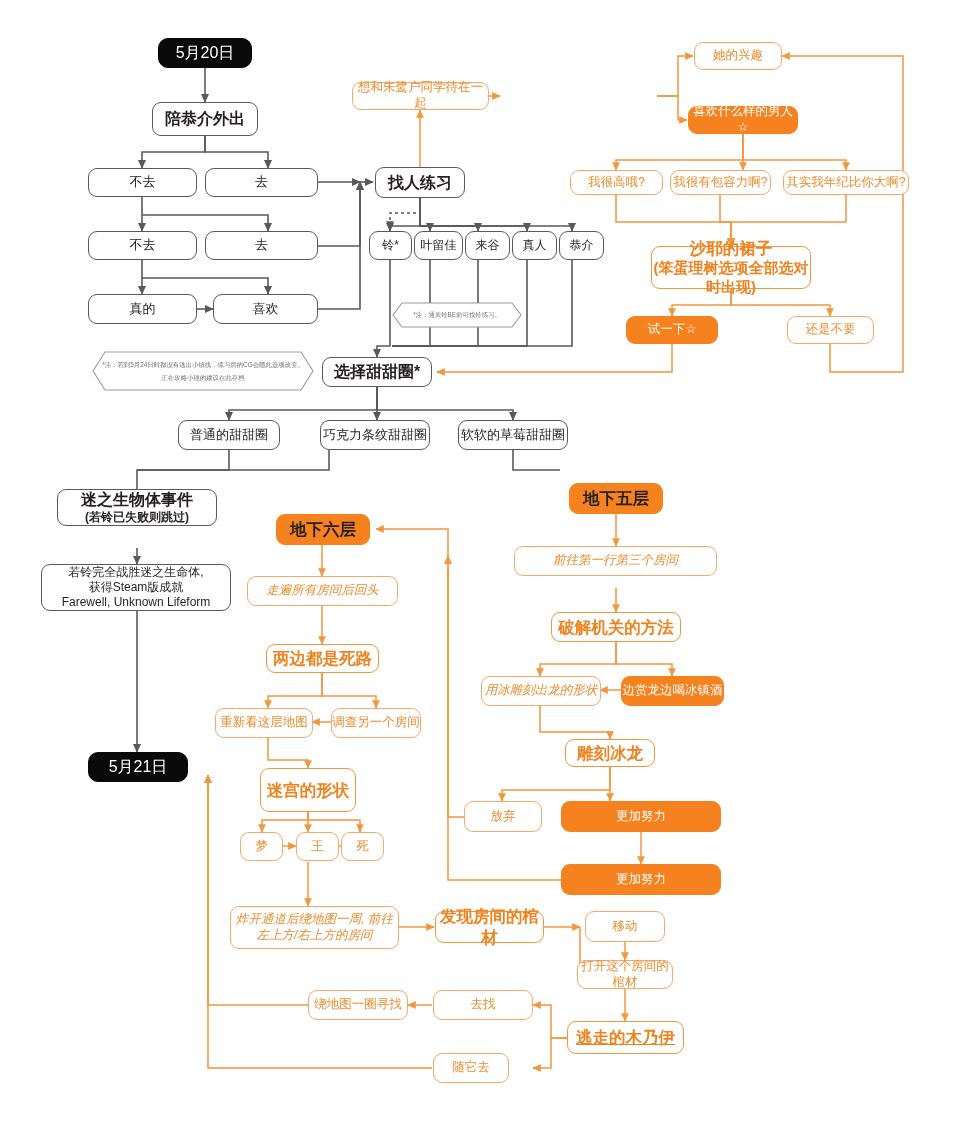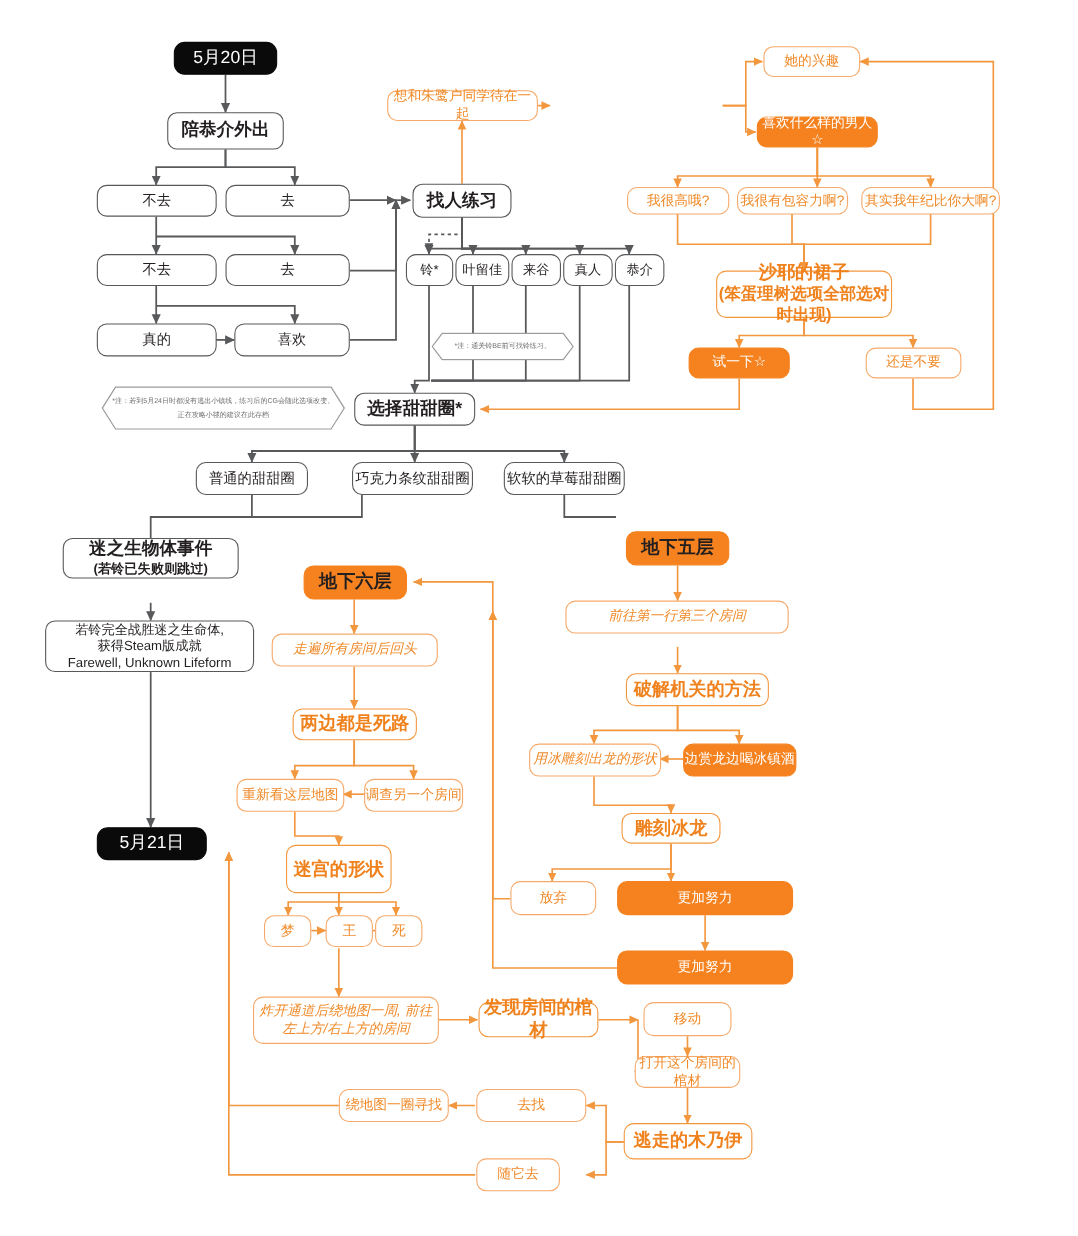--- a/index.html
+++ b/index.html
@@ -310,21 +310,21 @@
     <span>炸开通道后绕地图一周, 前往</span>
     <span>左上方/右上方的房间</span>
   </div>
 
   <div class="node n-fill bold" style="left:569px;top:483px;width:94px;height:31px;">
     <span>地下五层</span>
   </div>
   <div class="node n-orange ital" style="left:514px;top:546px;width:203px;height:30px;">
     <span>前往第一行第三个房间</span>
   </div>
-  <div class="node n-orange bold" style="left:569px;top:612px;width:130px;height:30px;">
+  <div class="node n-orange bold" style="left:551px;top:612px;width:130px;height:30px;">
     <span>破解机关的方法</span>
   </div>
   <div class="node n-orange" style="left:481px;top:676px;width:120px;height:30px;font-style:italic;">
     <span>用冰雕刻出龙的形状</span>
   </div>
   <div class="node n-fill" style="left:621px;top:676px;width:103px;height:30px;">
     <span>边赏龙边喝冰镇酒</span>
   </div>
   <div class="node n-orange bold" style="left:565px;top:739px;width:90px;height:28px;">
     <span>雕刻冰龙</span>
@@ -341,21 +341,21 @@
 
   <div class="node n-orange bold" style="left:435px;top:911px;width:109px;height:32px;">
     <span>发现房间的棺材</span>
   </div>
   <div class="node n-orange" style="left:585px;top:911px;width:80px;height:31px;">
     <span>移动</span>
   </div>
   <div class="node n-orange" style="left:577px;top:960px;width:96px;height:29px;">
     <span>打开这个房间的棺材</span>
   </div>
-  <div class="node n-orange bold" style="left:567px;top:1021px;width:117px;height:33px;">
+  <div class="node n-orange bold" style="left:567px;top:1021px;width:117px;height:33px;text-decoration:underline;">
     <span>逃走的木乃伊</span>
   </div>
   <div class="node n-orange" style="left:433px;top:990px;width:100px;height:30px;">
     <span>去找</span>
   </div>
   <div class="node n-orange" style="left:308px;top:990px;width:100px;height:30px;">
     <span>绕地图一圈寻找</span>
   </div>
   <div class="node n-orange" style="left:433px;top:1053px;width:76px;height:30px;">
     <span>随它去</span>

